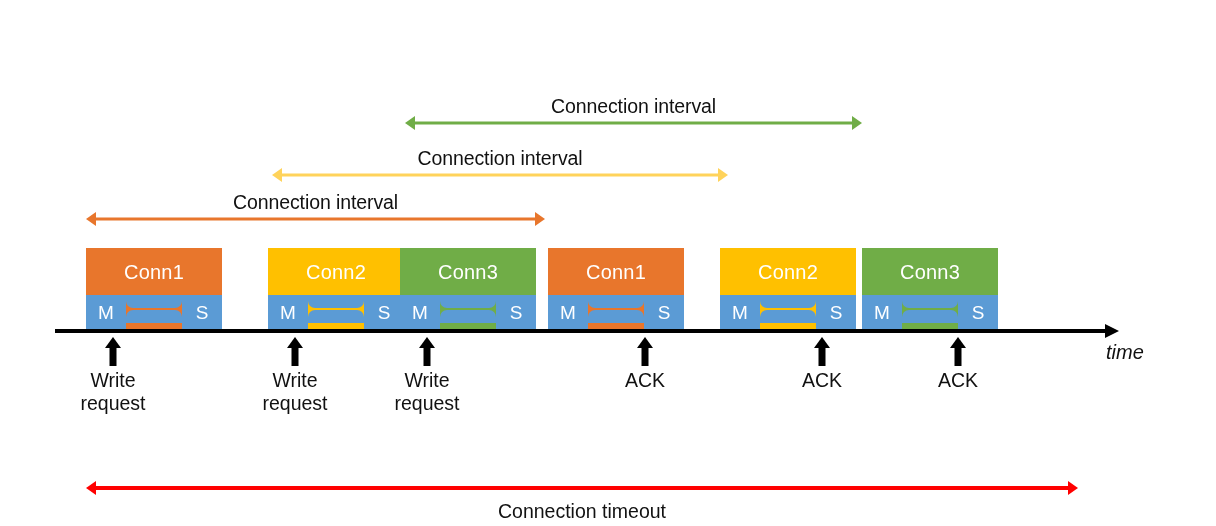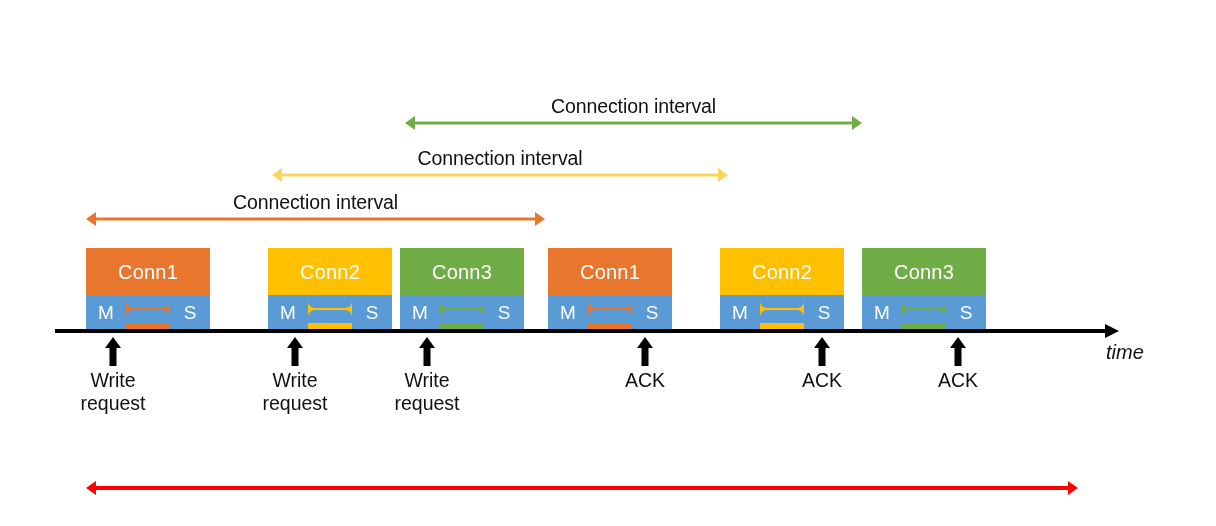--- a/index.html
+++ b/index.html
@@ -20,21 +20,21 @@
   .arrow-row .head.r{right:0;border-left-width:10px;border-left-style:solid;}
 
   
   #baseline{position:absolute;height:4px;background:#000;}
   #time-head{position:absolute;width:0;height:0;
       border-top:7px solid transparent;border-bottom:7px solid transparent;
       border-left:14px solid #000;}
   #time-label{position:absolute;font-size:20px;color:#111;white-space:nowrap;font-style:italic;}
 
   
-  .conn{position:absolute;}
+  .conn{position:absolute;padding-left:12px;}
   .conn .top{position:absolute;left:0;top:0;right:0;height:47px;
       display:flex;align-items:center;justify-content:center;}
   .conn .top span{color:#fff;font-size:20px;line-height:1;letter-spacing:.2px;}
   .conn .bottom{position:absolute;left:0;top:47px;right:0;height:34px;}
   .conn .ms{position:absolute;top:0;height:34px;width:40px;background:#5B9BD5;
       display:flex;align-items:center;justify-content:center;}
   .conn .ms span{color:#fff;font-size:19px;line-height:1;}
   .conn .ms.m{left:0;}
   .conn .ms.s{right:0;}
   
@@ -237,13 +237,14 @@
       <div class="stem"></div>
       <div class="txt">
         <b>ACK</b>
       </div>
     </div>
     <div class="arrow-row" style="left: 86px; width: 992px; top: 434px;">
       <div class="shaft" style="background: rgb(255, 0, 0); height: 4px;"></div>
       <div class="head l" style="border-right-color: rgb(255, 0, 0);"></div>
       <div class="head r" style="border-left-color: rgb(255, 0, 0);"></div>
     </div>
+    <div id="timeout-label" style="left: 86px; width: 992px; top: 453px;">Connection timeout</div>
   </div>
 
 </body></html>

